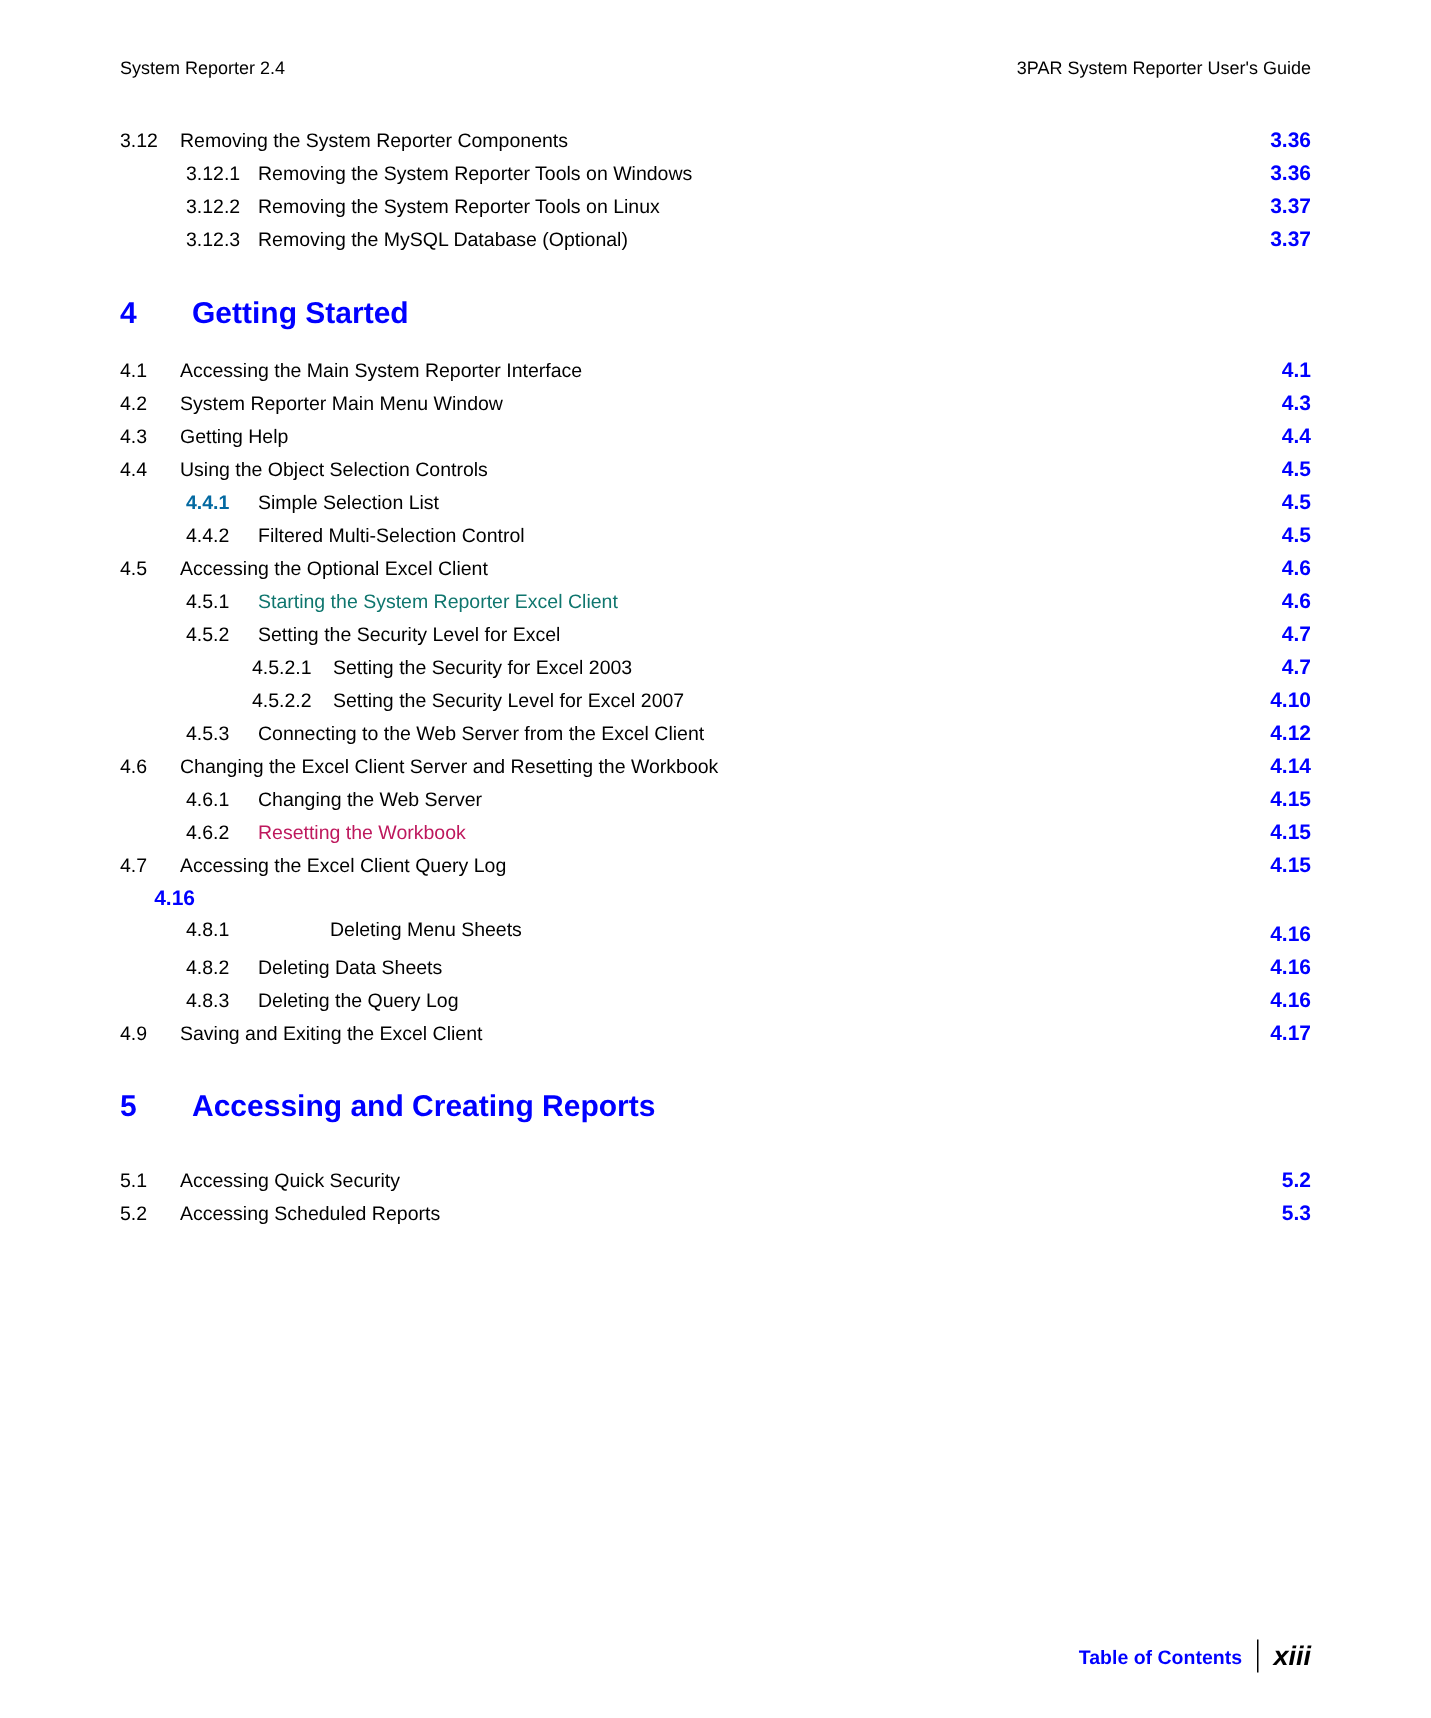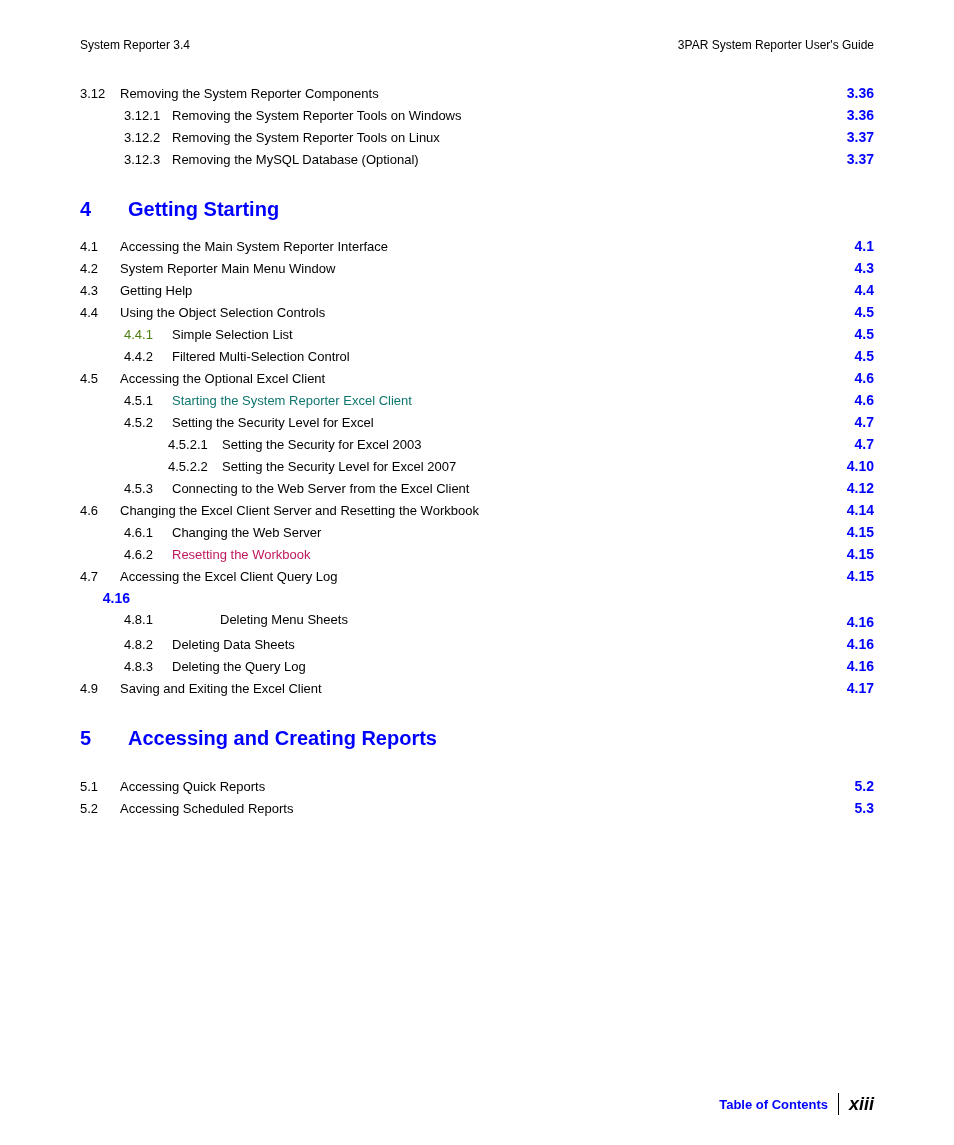--- a/index.html
+++ b/index.html
@@ -81,21 +81,21 @@
       font-weight: bold;
       font-style: italic;
       color: #000;
     }
   </style>
 </head>
 <body>
 
 <div class="page">
   <div class="header">
-    <span>System Reporter 3.4</span>
+    <span>System Reporter 2.4</span>
     <span>3PAR System Reporter User's Guide</span>
   </div>
 
   <div class="content" id="toc-content">
   <div style="display: flex; justify-content: space-between; align-items: baseline; padding-top: 3px; padding-bottom: 3px;">
         <div style="display: flex; align-items: baseline; flex: 1 1 0%;">
           <span style="font-size: 13px; color: rgb(0, 0, 0); min-width: 40px;">3.12</span>
           <span style="font-size: 13px; color: rgb(0, 0, 0); flex: 1 1 0%;">Removing the System Reporter Components</span>
         </div>
         <span style="color: rgb(0, 0, 255); font-weight: bold; font-size: 14px; min-width: 50px; text-align: right;">3.36</span>
@@ -119,21 +119,21 @@
       <div style="display: flex; justify-content: space-between; align-items: baseline; padding-top: 3px; padding-bottom: 3px;">
         <div style="display: flex; align-items: baseline; flex: 1 1 0%;">
           <span style="min-width: 44px;"></span>
           <span style="font-size: 13px; color: rgb(0, 0, 0); min-width: 48px;">3.12.3</span>
           <span style="font-size: 13px; color: rgb(0, 0, 0); flex: 1 1 0%;">Removing the MySQL Database (Optional)</span>
         </div>
         <span style="color: rgb(0, 0, 255); font-weight: bold; font-size: 14px; min-width: 50px; text-align: right;">3.37</span>
       </div>
       <div class="chapter-heading">
         <span class="chapter-num">4</span>
-        <span class="chapter-title">Getting Starting</span>
+        <span class="chapter-title">Getting Started</span>
       </div>
       <div style="display: flex; justify-content: space-between; align-items: baseline; padding-top: 3px; padding-bottom: 3px;">
         <div style="display: flex; align-items: baseline; flex: 1 1 0%;">
           <span style="font-size: 13px; color: rgb(0, 0, 0); min-width: 40px;">4.1</span>
           <span style="font-size: 13px; color: rgb(0, 0, 0); flex: 1 1 0%;">Accessing the Main System Reporter Interface</span>
         </div>
         <span style="color: rgb(0, 0, 255); font-weight: bold; font-size: 14px; min-width: 50px; text-align: right;">4.1</span>
       </div>
       <div style="display: flex; justify-content: space-between; align-items: baseline; padding-top: 3px; padding-bottom: 3px;">
         <div style="display: flex; align-items: baseline; flex: 1 1 0%;">
@@ -152,21 +152,21 @@
       <div style="display: flex; justify-content: space-between; align-items: baseline; padding-top: 3px; padding-bottom: 3px;">
         <div style="display: flex; align-items: baseline; flex: 1 1 0%;">
           <span style="font-size: 13px; color: rgb(0, 0, 0); min-width: 40px;">4.4</span>
           <span style="font-size: 13px; color: rgb(0, 0, 0); flex: 1 1 0%;">Using the Object Selection Controls</span>
         </div>
         <span style="color: rgb(0, 0, 255); font-weight: bold; font-size: 14px; min-width: 50px; text-align: right;">4.5</span>
       </div>
       <div style="display: flex; justify-content: space-between; align-items: baseline; padding-top: 3px; padding-bottom: 3px;">
         <div style="display: flex; align-items: baseline; flex: 1 1 0%;">
           <span style="min-width: 44px;"></span>
-          <span style="font-size: 13px; color: #4d7c0f; min-width: 48px;">4.4.1</span>
+          <span style="font-size: 13px; color: #0369a1; min-width: 48px; font-weight: bold;">4.4.1</span>
           <span style="font-size: 13px; color: rgb(0, 0, 0); flex: 1 1 0%;">Simple Selection List</span>
         </div>
         <span style="color: rgb(0, 0, 255); font-weight: bold; font-size: 14px; min-width: 50px; text-align: right;">4.5</span>
       </div>
       <div style="display: flex; justify-content: space-between; align-items: baseline; padding-top: 3px; padding-bottom: 3px;">
         <div style="display: flex; align-items: baseline; flex: 1 1 0%;">
           <span style="min-width: 44px;"></span>
           <span style="font-size: 13px; color: rgb(0, 0, 0); min-width: 48px;">4.4.2</span>
           <span style="font-size: 13px; color: rgb(0, 0, 0); flex: 1 1 0%;">Filtered Multi-Selection Control</span>
         </div>
@@ -283,21 +283,21 @@
         </div>
         <span style="color: rgb(0, 0, 255); font-weight: bold; font-size: 14px; min-width: 50px; text-align: right;">4.17</span>
       </div>
       <div class="chapter-heading">
         <span class="chapter-num">5</span>
         <span class="chapter-title">Accessing and Creating Reports</span>
       </div>
       <div style="display: flex; justify-content: space-between; align-items: baseline; padding-top: 3px; padding-bottom: 3px;">
         <div style="display: flex; align-items: baseline; flex: 1 1 0%; margin-top: 12px;">
           <span style="font-size: 13px; color: rgb(0, 0, 0); min-width: 40px;">5.1</span>
-          <span style="font-size: 13px; color: rgb(0, 0, 0); flex: 1 1 0%;">Accessing Quick Reports</span>
+          <span style="font-size: 13px; color: rgb(0, 0, 0); flex: 1 1 0%;">Accessing Quick Security</span>
         </div>
         <span style="color: rgb(0, 0, 255); font-weight: bold; font-size: 14px; min-width: 50px; text-align: right;">5.2</span>
       </div>
       <div style="display: flex; justify-content: space-between; align-items: baseline; padding-top: 3px; padding-bottom: 3px;">
         <div style="display: flex; align-items: baseline; flex: 1 1 0%;">
           <span style="font-size: 13px; color: rgb(0, 0, 0); min-width: 40px;">5.2</span>
           <span style="font-size: 13px; color: rgb(0, 0, 0); flex: 1 1 0%;">Accessing Scheduled Reports</span>
         </div>
         <span style="color: rgb(0, 0, 255); font-weight: bold; font-size: 14px; min-width: 50px; text-align: right;">5.3</span>
       </div>

